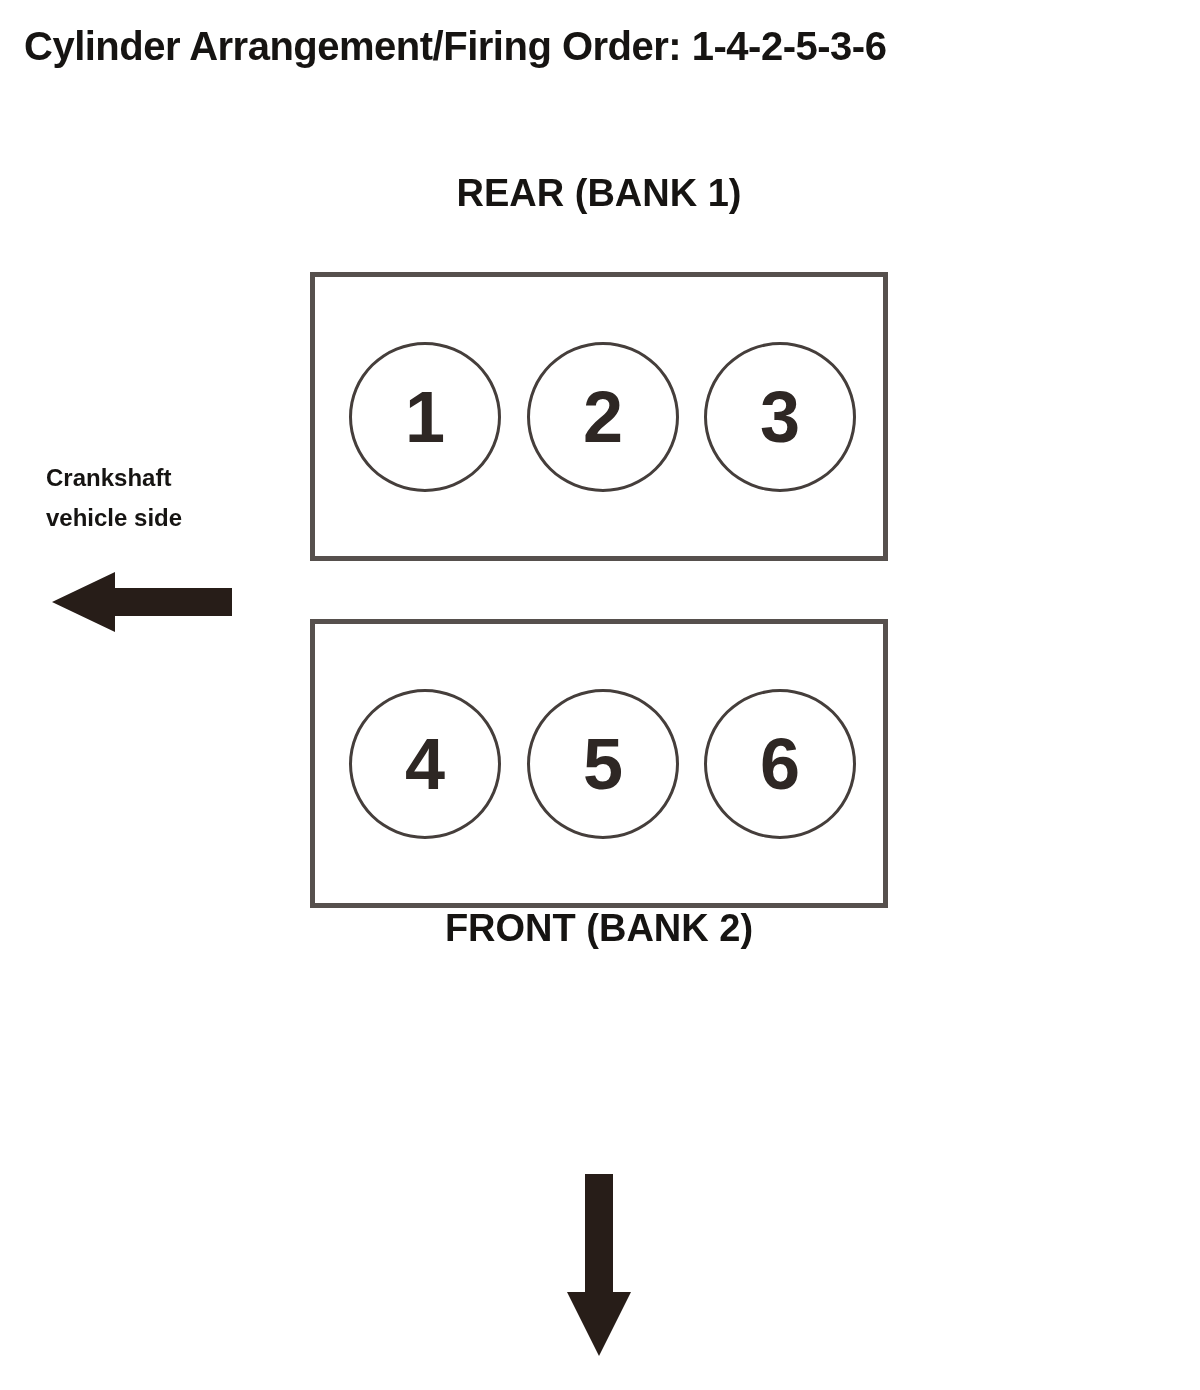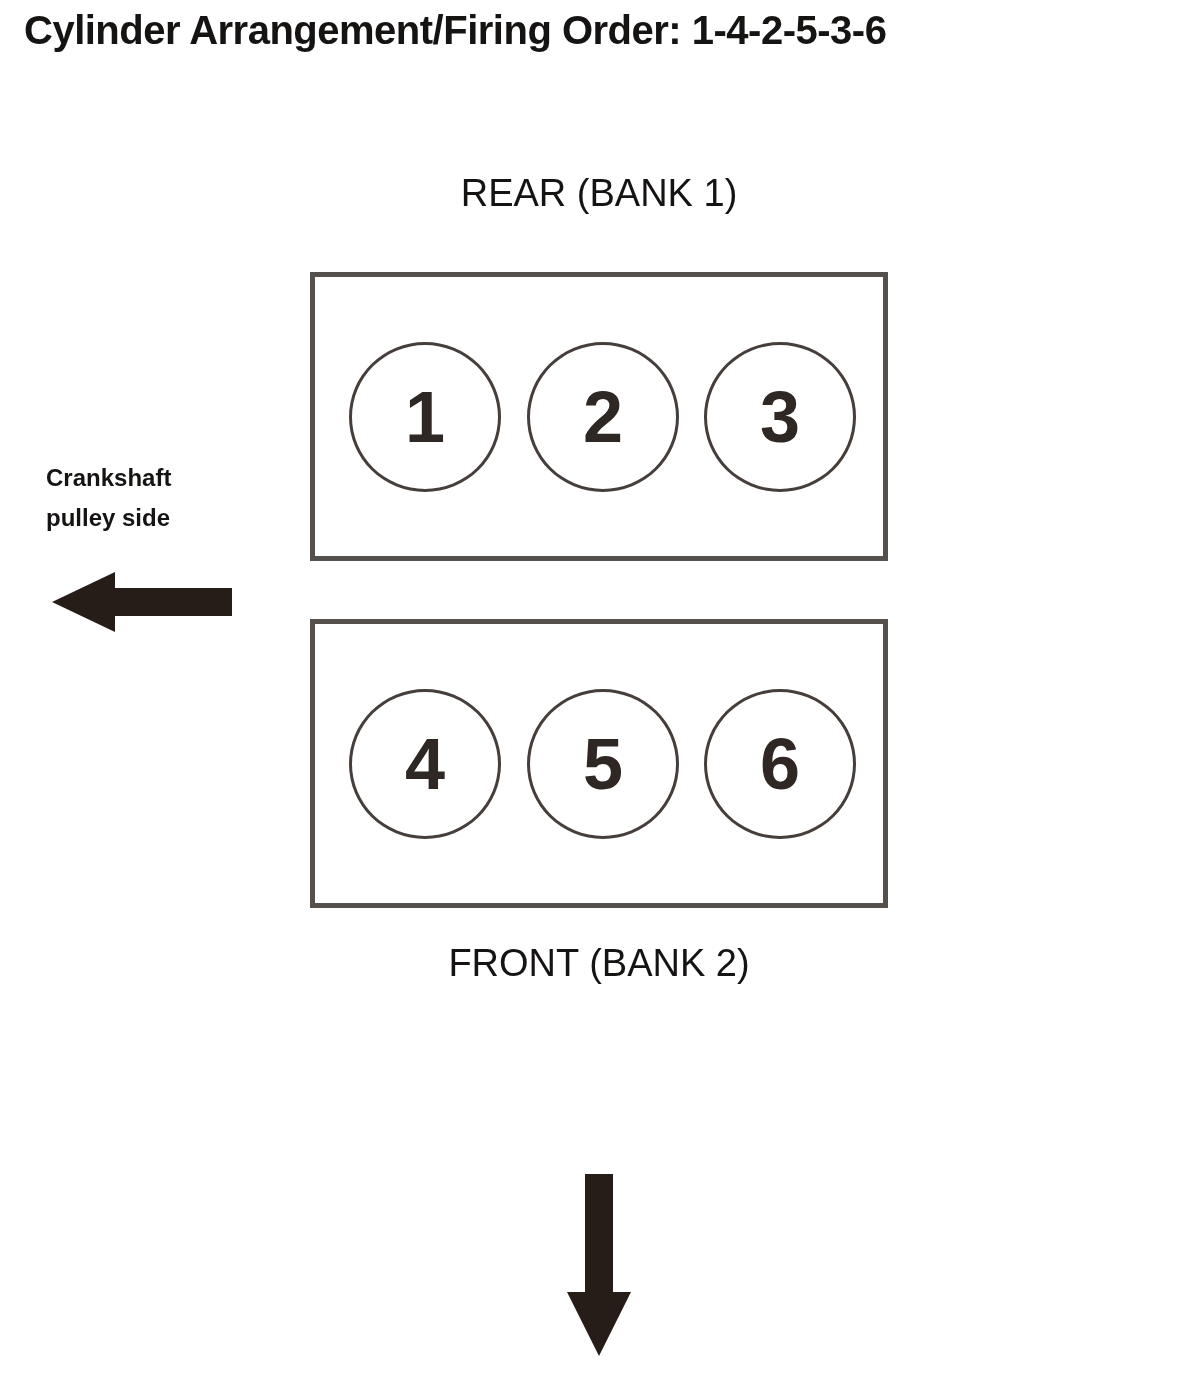--- a/index.html
+++ b/index.html
@@ -11,39 +11,39 @@
   .page {
     position: relative;
     width: 1200px;
     height: 1390px;
     background: #ffffff;
     overflow: hidden;
   }
   .title {
     position: absolute;
     left: 24px;
-    top: 8px;
+    top: 24px;
     font-size: 40px;
     font-weight: bold;
     letter-spacing: -0.5px;
     color: #161412;
     white-space: nowrap;
   }
   .bank-label {
     position: absolute;
     left: 310px;
     width: 578px;
     text-align: center;
     font-size: 38px;
-    font-weight: normal;
+    font-weight: bold;
     color: #161412;
     white-space: nowrap;
   }
   .bank-label.rear { top: 172px; }
-  .bank-label.front { top: 942px; }
+  .bank-label.front { top: 907px; }
   .bank-box {
     position: absolute;
     left: 310px;
     width: 578px;
     height: 289px;
     border: 5px solid #56504d;
     background: #ffffff;
   }
   .bank-box.bank1 { top: 272px; }
   .bank-box.bank2 { top: 619px; }
@@ -120,21 +120,21 @@
     <div class="cylinder pos1">
       <span class="cylinder-number">2</span>
     </div>
     <div class="cylinder pos2">
       <span class="cylinder-number">3</span>
     </div>
   </div>
 
   <div class="crankshaft-label">
     <span>Crankshaft</span><br>
-    <span>pulley side</span>
+    <span>vehicle side</span>
   </div>
 
   <svg class="arrow-left" viewBox="0 0 180 64" preserveAspectRatio="none" aria-hidden="true">
     <polygon class="arrow-fill" points="0,32 63,2 63,18 180,18 180,46 63,46 63,62"></polygon>
   </svg>
 
   <div class="bank-box bank2">
     <div class="cylinder pos0">
       <span class="cylinder-number">4</span>
     </div>

